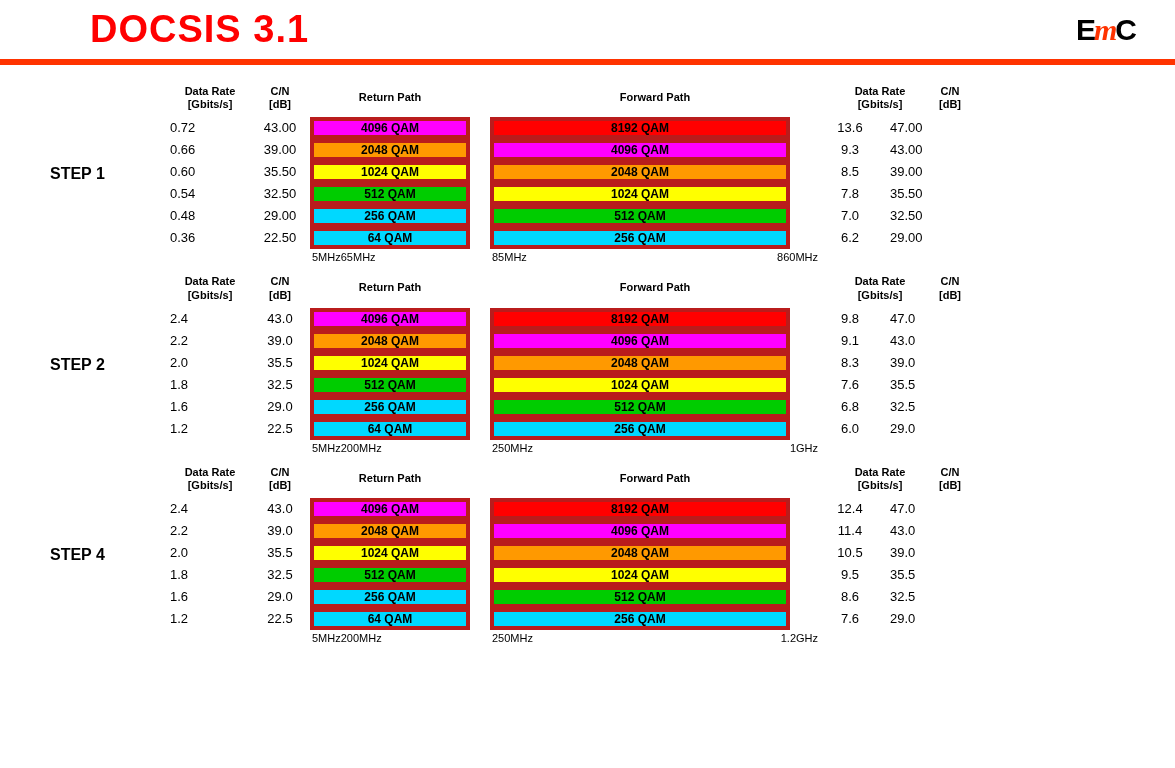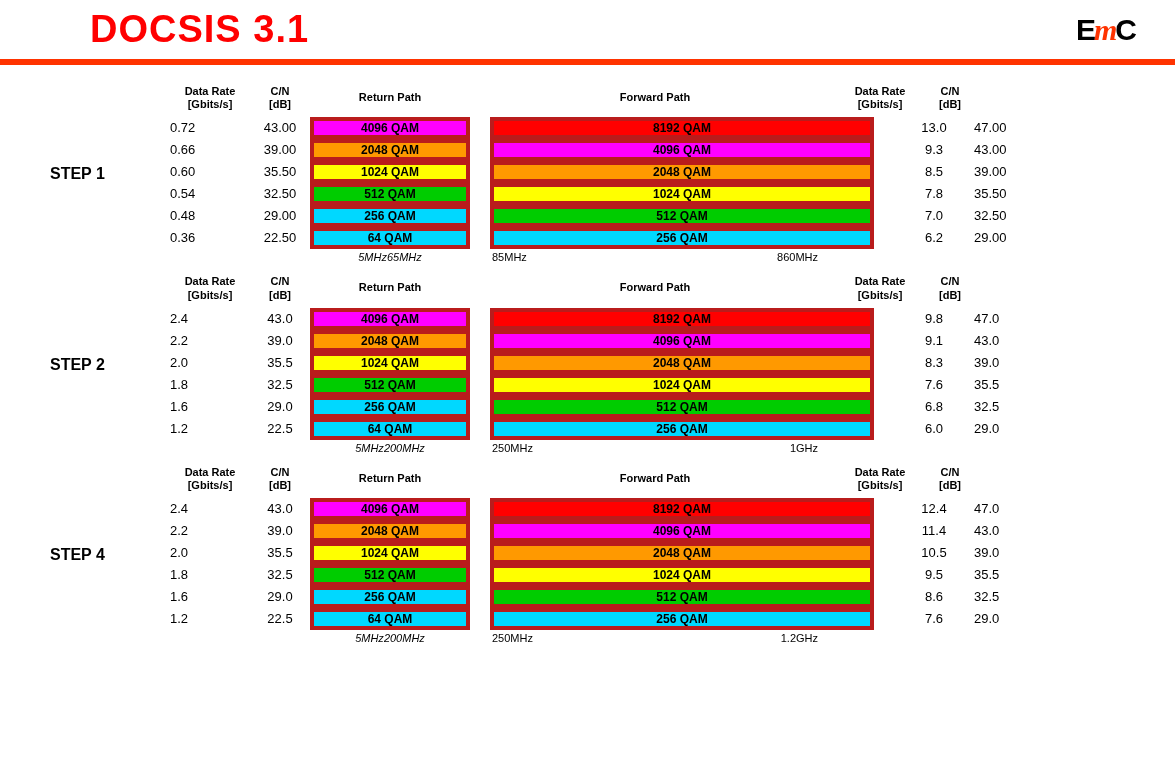--- a/index.html
+++ b/index.html
@@ -79,31 +79,31 @@
     display:flex;
     align-items:stretch;
   }
   .cell-rate-l{width:80px;font-size:13px;text-align:left;line-height:22px;}
   .cell-cn-l{width:60px;font-size:13px;text-align:center;line-height:22px;}
   .bar{display:flex;align-items:center;justify-content:center;
        font-size:12px;font-weight:bold;height:22px;
        border:4px solid #b91c1c;box-sizing:border-box;}
   .bar-ret{width:160px;}
   .gap1{width:20px;}
-  .bar-fwd{width:384px;}
+  .bar-fwd{width:300px;}
   .gap2{width:20px;}
   .cell-rate-r{width:80px;font-size:13px;text-align:center;line-height:22px;}
   .cell-cn-r{width:60px;font-size:13px;text-align:left;line-height:22px;}
   .freq-row{
     display:flex;
     font-size:11px;
     margin-top:2px;
   }
   .fr-pad{width:140px;}
-  .fr-ret{width:160px;display:flex;justify-content:center;padding:0 2px;box-sizing:border-box;font-style:italic;}
+  .fr-ret{width:160px;display:flex;justify-content:flex-start;padding:0 2px;box-sizing:border-box;}
   .fr-gap{width:20px;}
   .fr-fwd{width:330px;display:flex;justify-content:space-between;padding:0 2px;box-sizing:border-box;}
 </style>
 </head>
 <body>
 
 <div class="header">
   <div class="title">DOCSIS 3.1</div>
   <div class="logo">
     <span class="e1">E</span><span class="m">m</span><span class="c">C</span>
@@ -126,21 +126,21 @@
             <div class="hd-rate-r">Data Rate<br>[Gbits/s]</div>
             <div class="hd-cn-r">C/N<br>[dB]</div>
           </div>
           <div class="row">
             <div class="cell-rate-l">0.72</div>
             <div class="cell-cn-l">43.00</div>
             <div class="bar bar-ret" style="background:#ff00ff">4096 QAM</div>
             <div class="gap1"></div>
             <div class="bar bar-fwd" style="background:#ff0000">8192 QAM</div>
             <div class="gap2"></div>
-            <div class="cell-rate-r">13.0</div>
+            <div class="cell-rate-r">13.6</div>
             <div class="cell-cn-r">47.00</div>
           </div>
           <div class="row">
             <div class="cell-rate-l">0.66</div>
             <div class="cell-cn-l">39.00</div>
             <div class="bar bar-ret" style="background:#ff9900">2048 QAM</div>
             <div class="gap1"></div>
             <div class="bar bar-fwd" style="background:#ff00ff">4096 QAM</div>
             <div class="gap2"></div>
             <div class="cell-rate-r">9.3</div>

